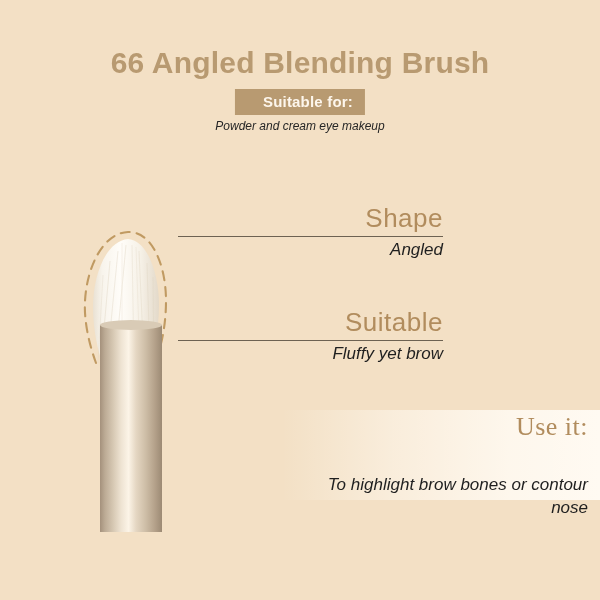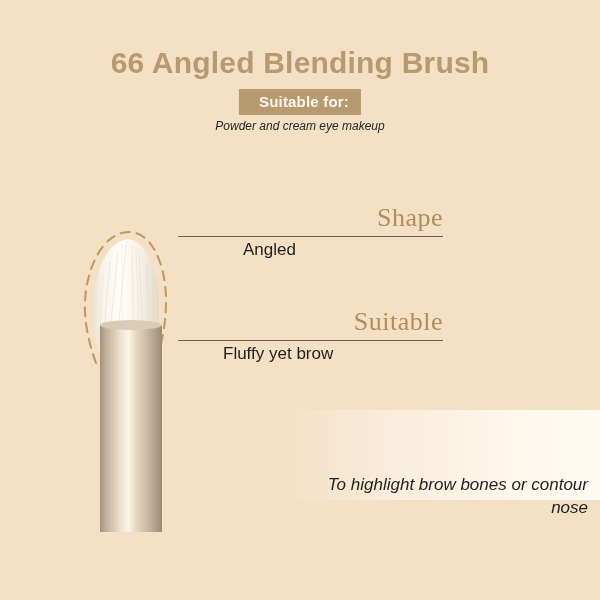--- a/index.html
+++ b/index.html
@@ -39,21 +39,21 @@
 
   .badge {
     position: absolute;
     left: 50%;
     transform: translateX(-50%);
     top: 89px;
     background: #b89a71;
     color: #fdf6ec;
     font-size: 15px;
     font-weight: bold;
-    padding: 4px 12px 5px 20px;
+    padding: 4px 12px 5px 28px;
     letter-spacing: 0.2px;
     white-space: nowrap;
   }
 
   .subtitle {
     position: absolute;
     left: 50%;
     transform: translateX(-50%);
     top: 118px;
     width: 330px;
@@ -77,32 +77,34 @@
   .callout {
     position: absolute;
   }
   .callout .line {
     position: absolute;
     height: 0;
     border-top: 1.4px solid #6d6252;
   }
   .callout .label {
     position: absolute;
-    font-family: Liberation Serif, serif;
+    font-family: Liberation Sans, sans-serif;
     font-size: 26px;
     color: #b18c5d;
     letter-spacing: 0.5px;
     white-space: nowrap;
     text-align: right;
   }
   .callout .value {
     position: absolute;
     font-size: 17px;
+    font-style: italic;
     color: #1f1f1f;
     white-space: nowrap;
+    text-align: right;
   }
 
   
   #callout-shape .line   { left: 178px; top: 236px; width: 265px; }
   #callout-shape .label  { left: 243px; top: 203px; width: 200px; }
   #callout-shape .value  { left: 243px; top: 240px; width: 200px; }
 
   
   #callout-bristles .line   { left: 178px; top: 340px; width: 265px; }
   #callout-bristles .label  { left: 223px; top: 307px; width: 220px; }
@@ -237,15 +239,16 @@
     <div class="value">Angled</div>
   </div>
 
   <div class="callout" id="callout-bristles">
     <div class="line"></div>
     <div class="label">Suitable</div>
     <div class="value">Fluffy yet brow</div>
   </div>
 
   <div class="use-panel"></div>
+  <div class="use-label">Use it:</div>
   <div class="use-text">To highlight brow bones or contour nose</div>
 
 </div>
 
 </body></html>

